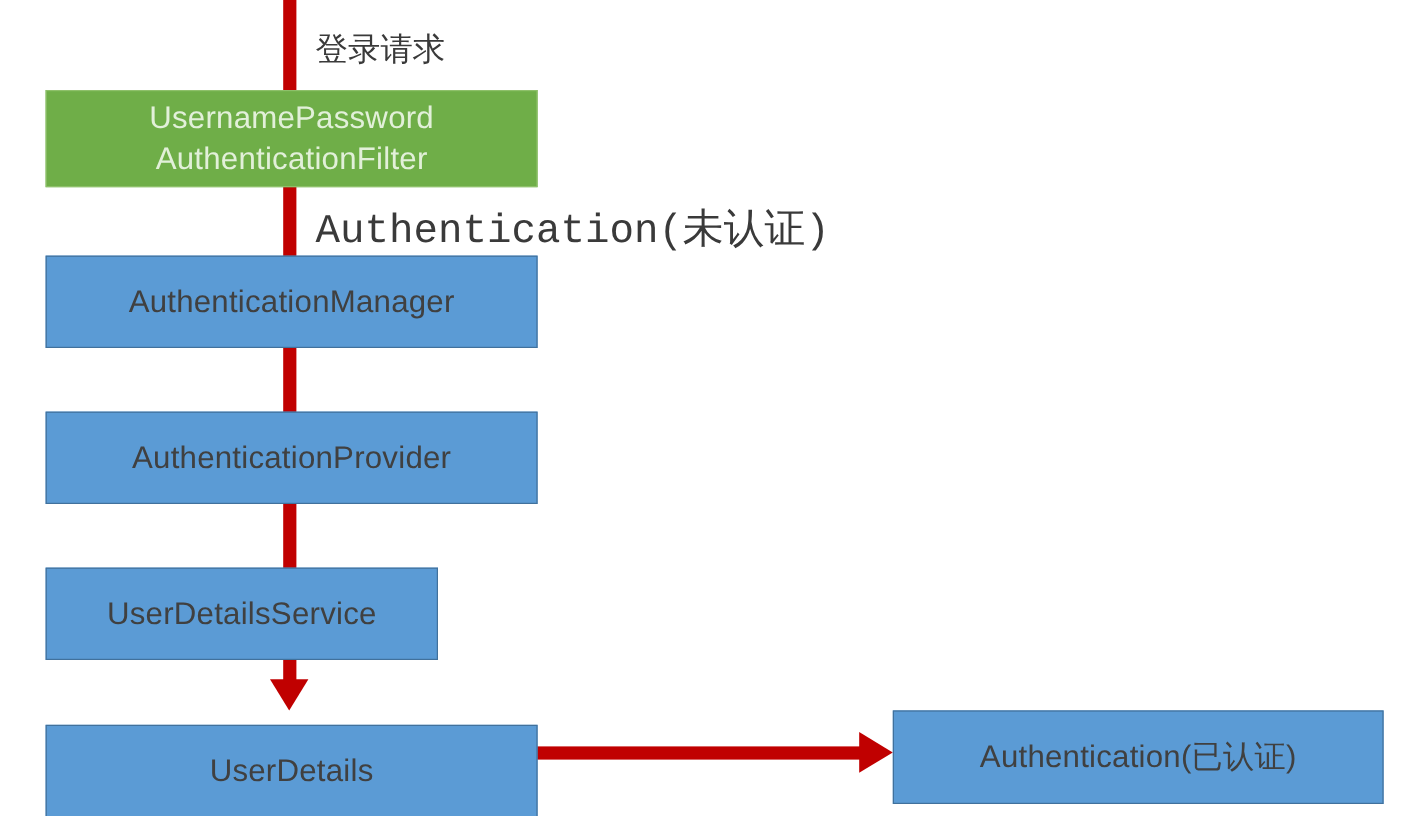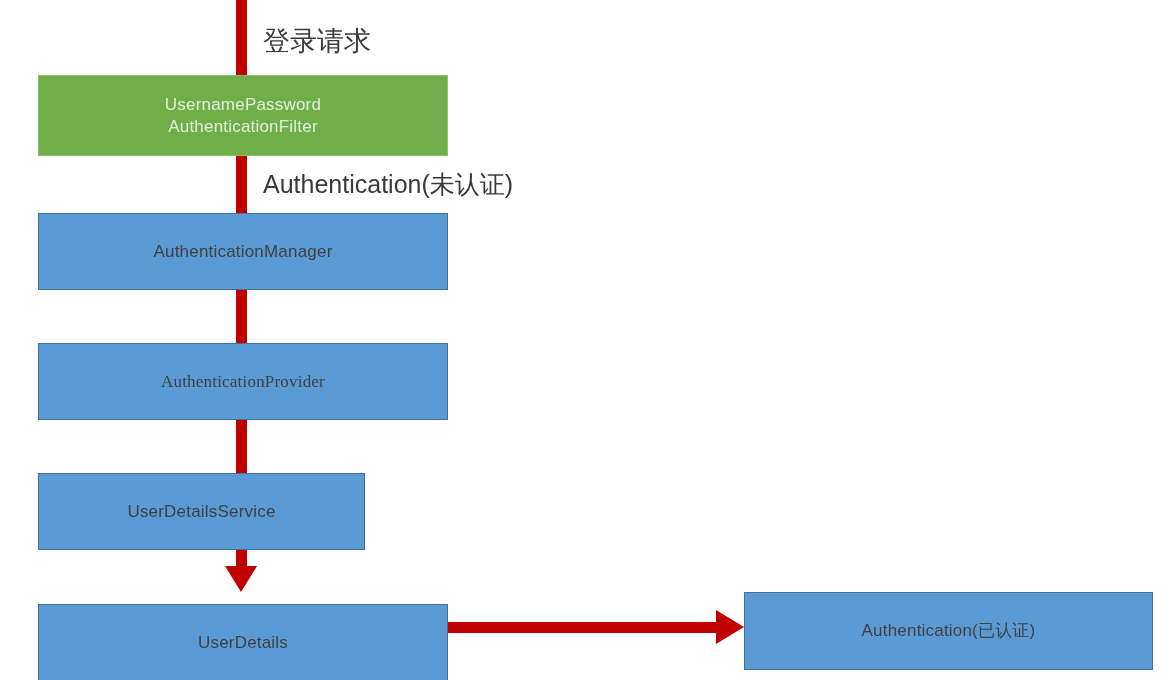--- a/index.html
+++ b/index.html
@@ -18,21 +18,21 @@
 
   
   .node {
     position: absolute;
     box-sizing: border-box;
     display: flex;
     align-items: center;
     justify-content: center;
     text-align: center;
     color: #deebf7;
-    font-size: 17px;
+    font-size: 26px;
     line-height: 1.28;
     letter-spacing: 0.2px;
     white-space: pre-line;
     z-index: 3;
   }
   .node.green {
     background: #6FAE48;
     border: 1px solid #8ec06a;
     color: #e2f0d9;
   }
@@ -77,22 +77,22 @@
     position: absolute;
     color: #3a3a3a;
     z-index: 4;
     white-space: nowrap;
   }
   .edge-label.serif {
     font-family: Liberation Serif, serif;
     font-size: 27px;
   }
   .edge-label.sans {
-    font-family: Liberation Sans, sans-serif;
-    font-size: 25px;
+    font-family: Liberation Mono, monospace;
+    font-size: 34px;
   }
 </style>
 </head>
 <body>
 
 <div id="canvas">
 
   <div class="conn-v" style="left:236px; top:0px; width:11px; height:80px;"></div>
 
   <div class="conn-v" style="left:236px; top:150px; width:11px; height:68px;"></div>
@@ -105,21 +105,21 @@
   <div class="arrowhead-down" style="left:225px; top:566px;"></div>
 
   <div class="conn-h" style="left:444px; top:622px; width:284px; height:11px;"></div>
   <div class="arrowhead-right" style="left:716px; top:610px;"></div>
 
   <div class="node green" style="left:38px; top:75px; width:410px; height:81px;">UsernamePassword
 AuthenticationFilter</div>
 
   <div class="node blue" style="left:38px; top:213px; width:410px; height:77px;">AuthenticationManager</div>
 
-  <div class="node blue" style="left:38px; top:343px; width:410px; height:77px;font-family:Liberation Serif, serif;">AuthenticationProvider</div>
+  <div class="node blue" style="left:38px; top:343px; width:410px; height:77px;">AuthenticationProvider</div>
 
   <div class="node blue" style="left:38px; top:473px; width:327px; height:77px;">UserDetailsService</div>
 
   <div class="node blue" style="left:38px; top:592px; width:410px; height:78px;margin-top:12px;">UserDetails</div>
 
   <div class="node blue" style="left:744px; top:592px; width:409px; height:78px;text-align:right;">Authentication(已认证)</div>
 
   <div class="edge-label serif" style="left:263px; top:23px;">登录请求</div>
 
   <div class="edge-label sans" style="left:263px; top:168px;">Authentication(未认证)</div>

